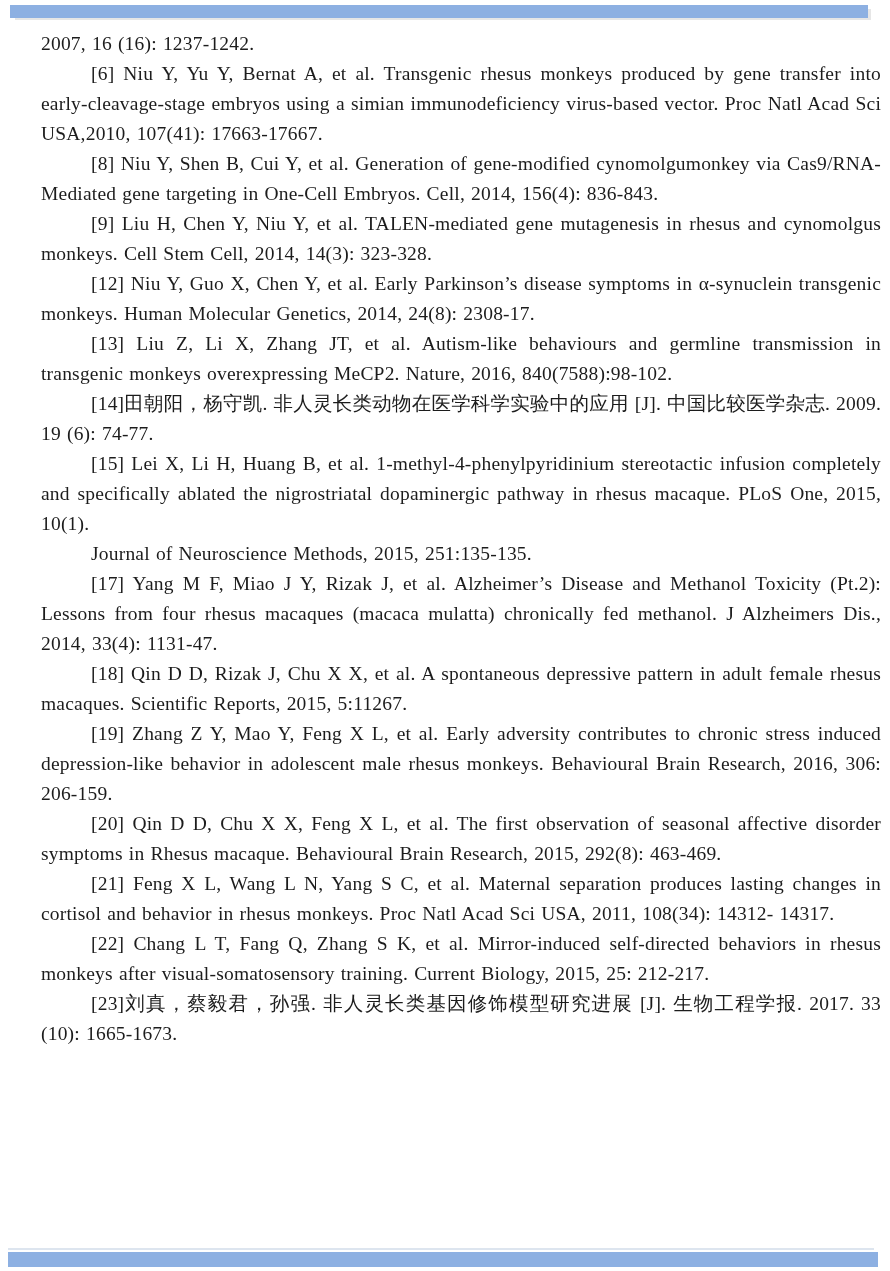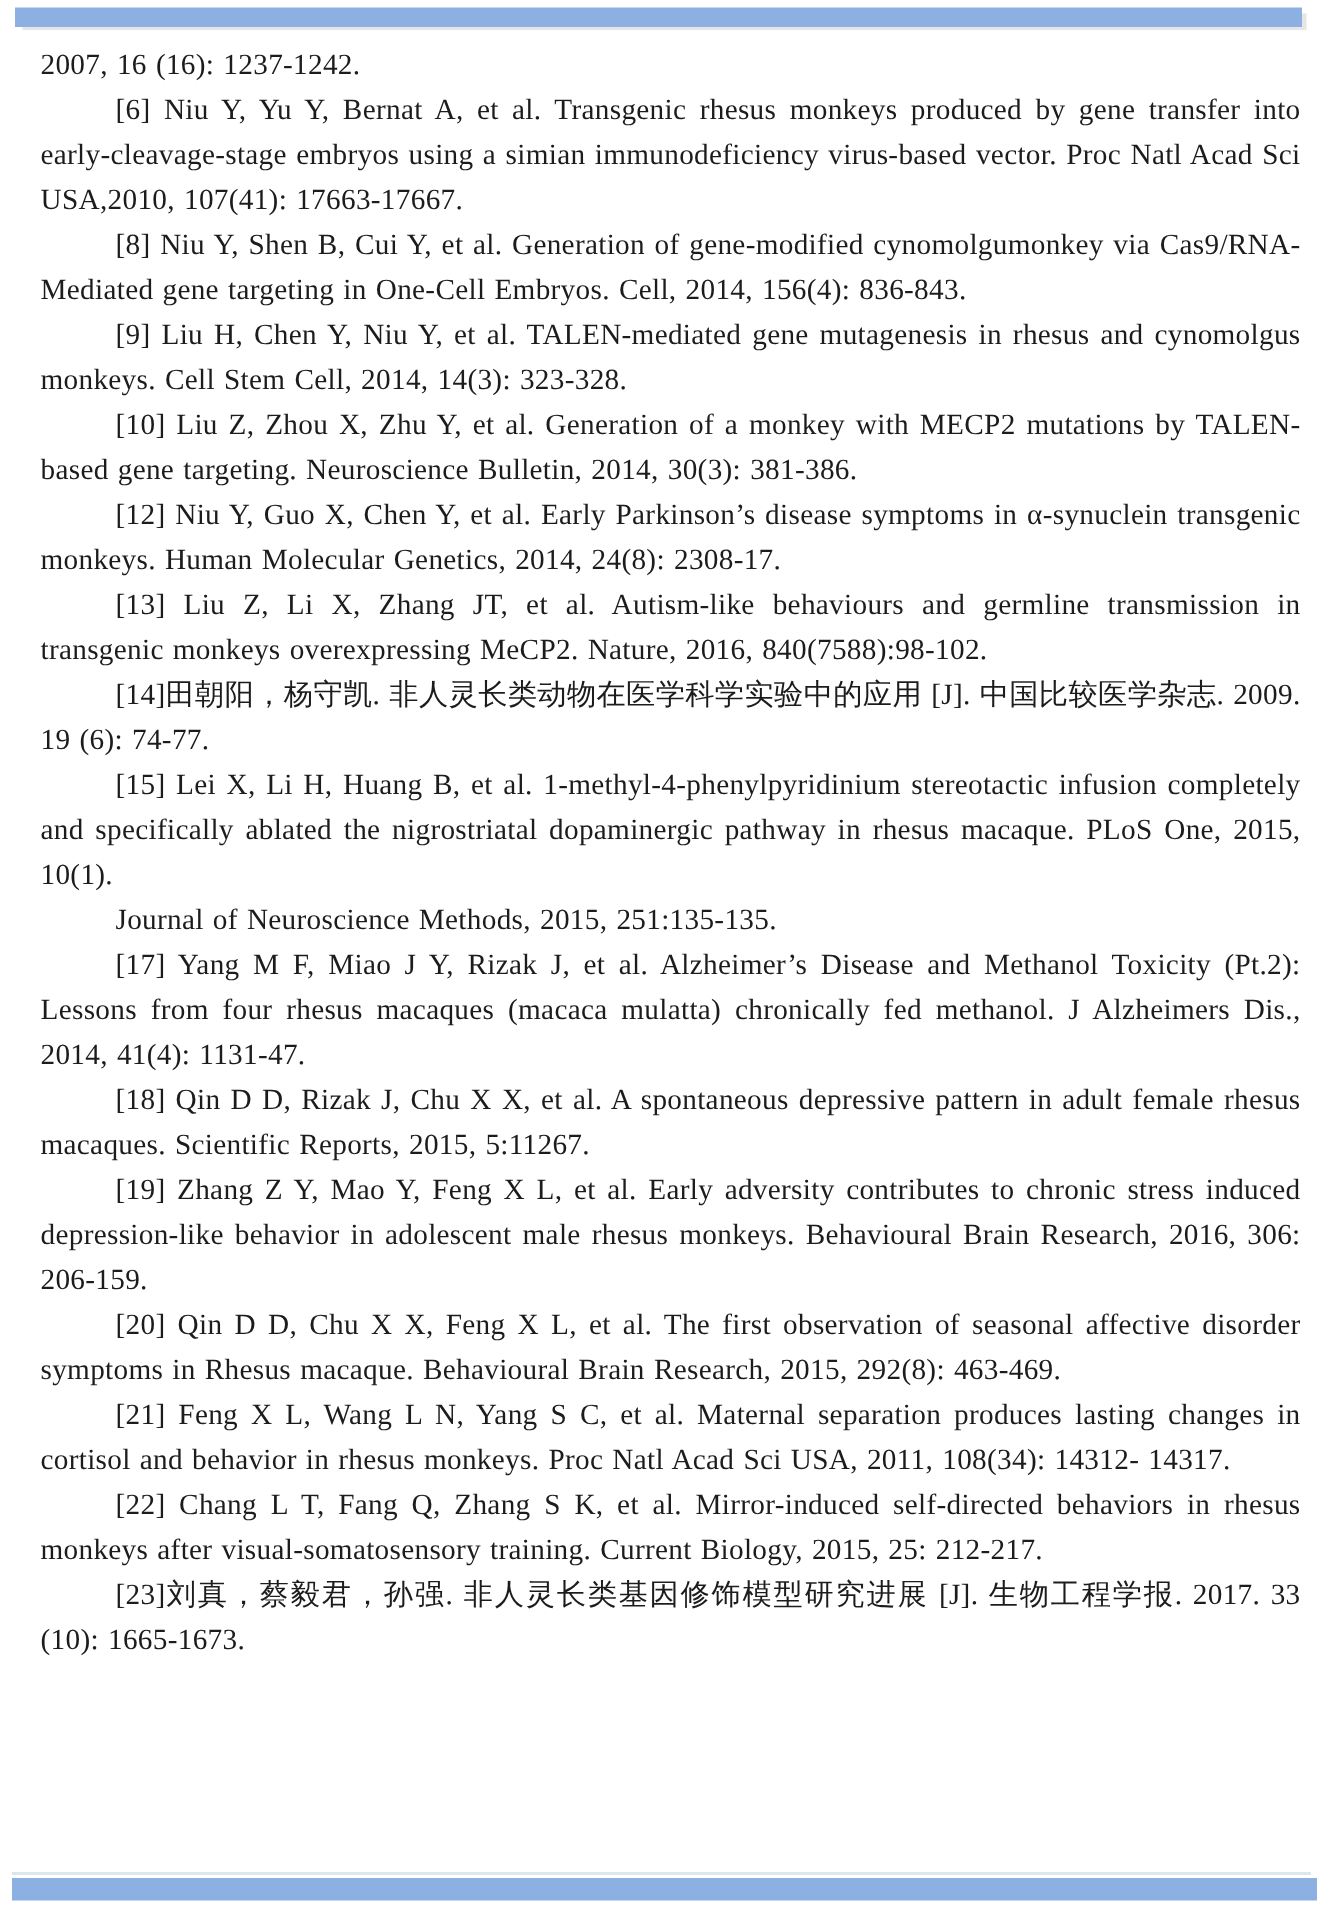--- a/index.html
+++ b/index.html
@@ -35,21 +35,21 @@
     background: #dde5ef;
   }
   .bottom-bar {
     left: 8px;
     top: 1252px;
     width: 870px;
     height: 15px;
   }
   .content {
     position: absolute;
-    left: 27px;
+    left: 41px;
     top: 29px;
     width: 840px;
     overflow: hidden;
   }
   p.ref {
     margin: 0;
     font-size: 19.5px;
     line-height: 30px;
     text-align: justify;
     text-indent: 50px;
@@ -65,27 +65,26 @@
 
 <div>
   <div class="bar top-bar" style="background: rgb(141, 176, 226);"></div>
 
   <main class="content">
 
   <p class="ref no-indent">2007, 16 (16): 1237-1242.</p>
       <p class="ref">[6] Niu Y, Yu Y, Bernat A, et al. Transgenic rhesus monkeys produced by gene transfer into early-cleavage-stage embryos using a simian immunodeficiency virus-based vector. Proc Natl Acad Sci USA,2010, 107(41): 17663-17667.</p>
       <p class="ref">[8] Niu Y, Shen B, Cui Y, et al. Generation of gene-modified cynomolgumonkey via Cas9/RNA-Mediated gene targeting in One-Cell Embryos. Cell, 2014, 156(4): 836-843.</p>
       <p class="ref">[9] Liu H, Chen Y, Niu Y, et al. TALEN-mediated gene mutagenesis in rhesus and cynomolgus monkeys. Cell Stem Cell, 2014, 14(3): 323-328.</p>
-      <p class="ref">[10] Liu Z, Zhou X, Zhu Y, et al. Generation of a monkey with MECP2 mutations by TALEN-based gene targeting. Neuroscience Bulletin, 2014, 30(3): 381-386.</p>
       <p class="ref">[12] Niu Y, Guo X, Chen Y, et al. Early Parkinson’s disease symptoms in α-synuclein transgenic monkeys. Human Molecular Genetics, 2014, 24(8): 2308-17.</p>
       <p class="ref">[13] Liu Z, Li X, Zhang JT, et al. Autism-like behaviours and germline transmission in transgenic monkeys overexpressing MeCP2. Nature, 2016, 840(7588):98-102.</p>
       <p class="ref">[14]田朝阳，杨守凯. 非人灵长类动物在医学科学实验中的应用 [J]. 中国比较医学杂志. 2009. 19 (6): 74-77.</p>
       <p class="ref">[15] Lei X, Li H, Huang B, et al. 1-methyl-4-phenylpyridinium stereotactic infusion completely and specifically ablated the nigrostriatal dopaminergic pathway in rhesus macaque. PLoS One, 2015, 10(1).</p>
       <p class="ref">Journal of Neuroscience Methods, 2015, 251:135-135.</p>
-      <p class="ref">[17] Yang M F, Miao J Y, Rizak J, et al. Alzheimer’s Disease and Methanol Toxicity (Pt.2): Lessons from four rhesus macaques (macaca mulatta) chronically fed methanol. J Alzheimers Dis., 2014, 41(4): 1131-47.</p>
+      <p class="ref">[17] Yang M F, Miao J Y, Rizak J, et al. Alzheimer’s Disease and Methanol Toxicity (Pt.2): Lessons from four rhesus macaques (macaca mulatta) chronically fed methanol. J Alzheimers Dis., 2014, 33(4): 1131-47.</p>
       <p class="ref">[18] Qin D D, Rizak J, Chu X X, et al. A spontaneous depressive pattern in adult female rhesus macaques. Scientific Reports, 2015, 5:11267.</p>
       <p class="ref">[19] Zhang Z Y, Mao Y, Feng X L, et al. Early adversity contributes to chronic stress induced depression-like behavior in adolescent male rhesus monkeys. Behavioural Brain Research, 2016, 306: 206-159.</p>
       <p class="ref">[20] Qin D D, Chu X X, Feng X L, et al. The first observation of seasonal affective disorder symptoms in Rhesus macaque. Behavioural Brain Research, 2015, 292(8): 463-469.</p>
       <p class="ref">[21] Feng X L, Wang L N, Yang S C, et al. Maternal separation produces lasting changes in cortisol and behavior in rhesus monkeys. Proc Natl Acad Sci USA, 2011, 108(34): 14312- 14317.</p>
       <p class="ref">[22] Chang L T, Fang Q, Zhang S K, et al. Mirror-induced self-directed behaviors in rhesus monkeys after visual-somatosensory training. Current Biology, 2015, 25: 212-217.</p>
       <p class="ref">[23]刘真，蔡毅君，孙强. 非人灵长类基因修饰模型研究进展 [J]. 生物工程学报. 2017. 33 (10): 1665-1673.</p>
     </main>
 
   <div class="bottom-rule"></div>
   <div class="bar bottom-bar" style="background: rgb(141, 176, 226);"></div>

